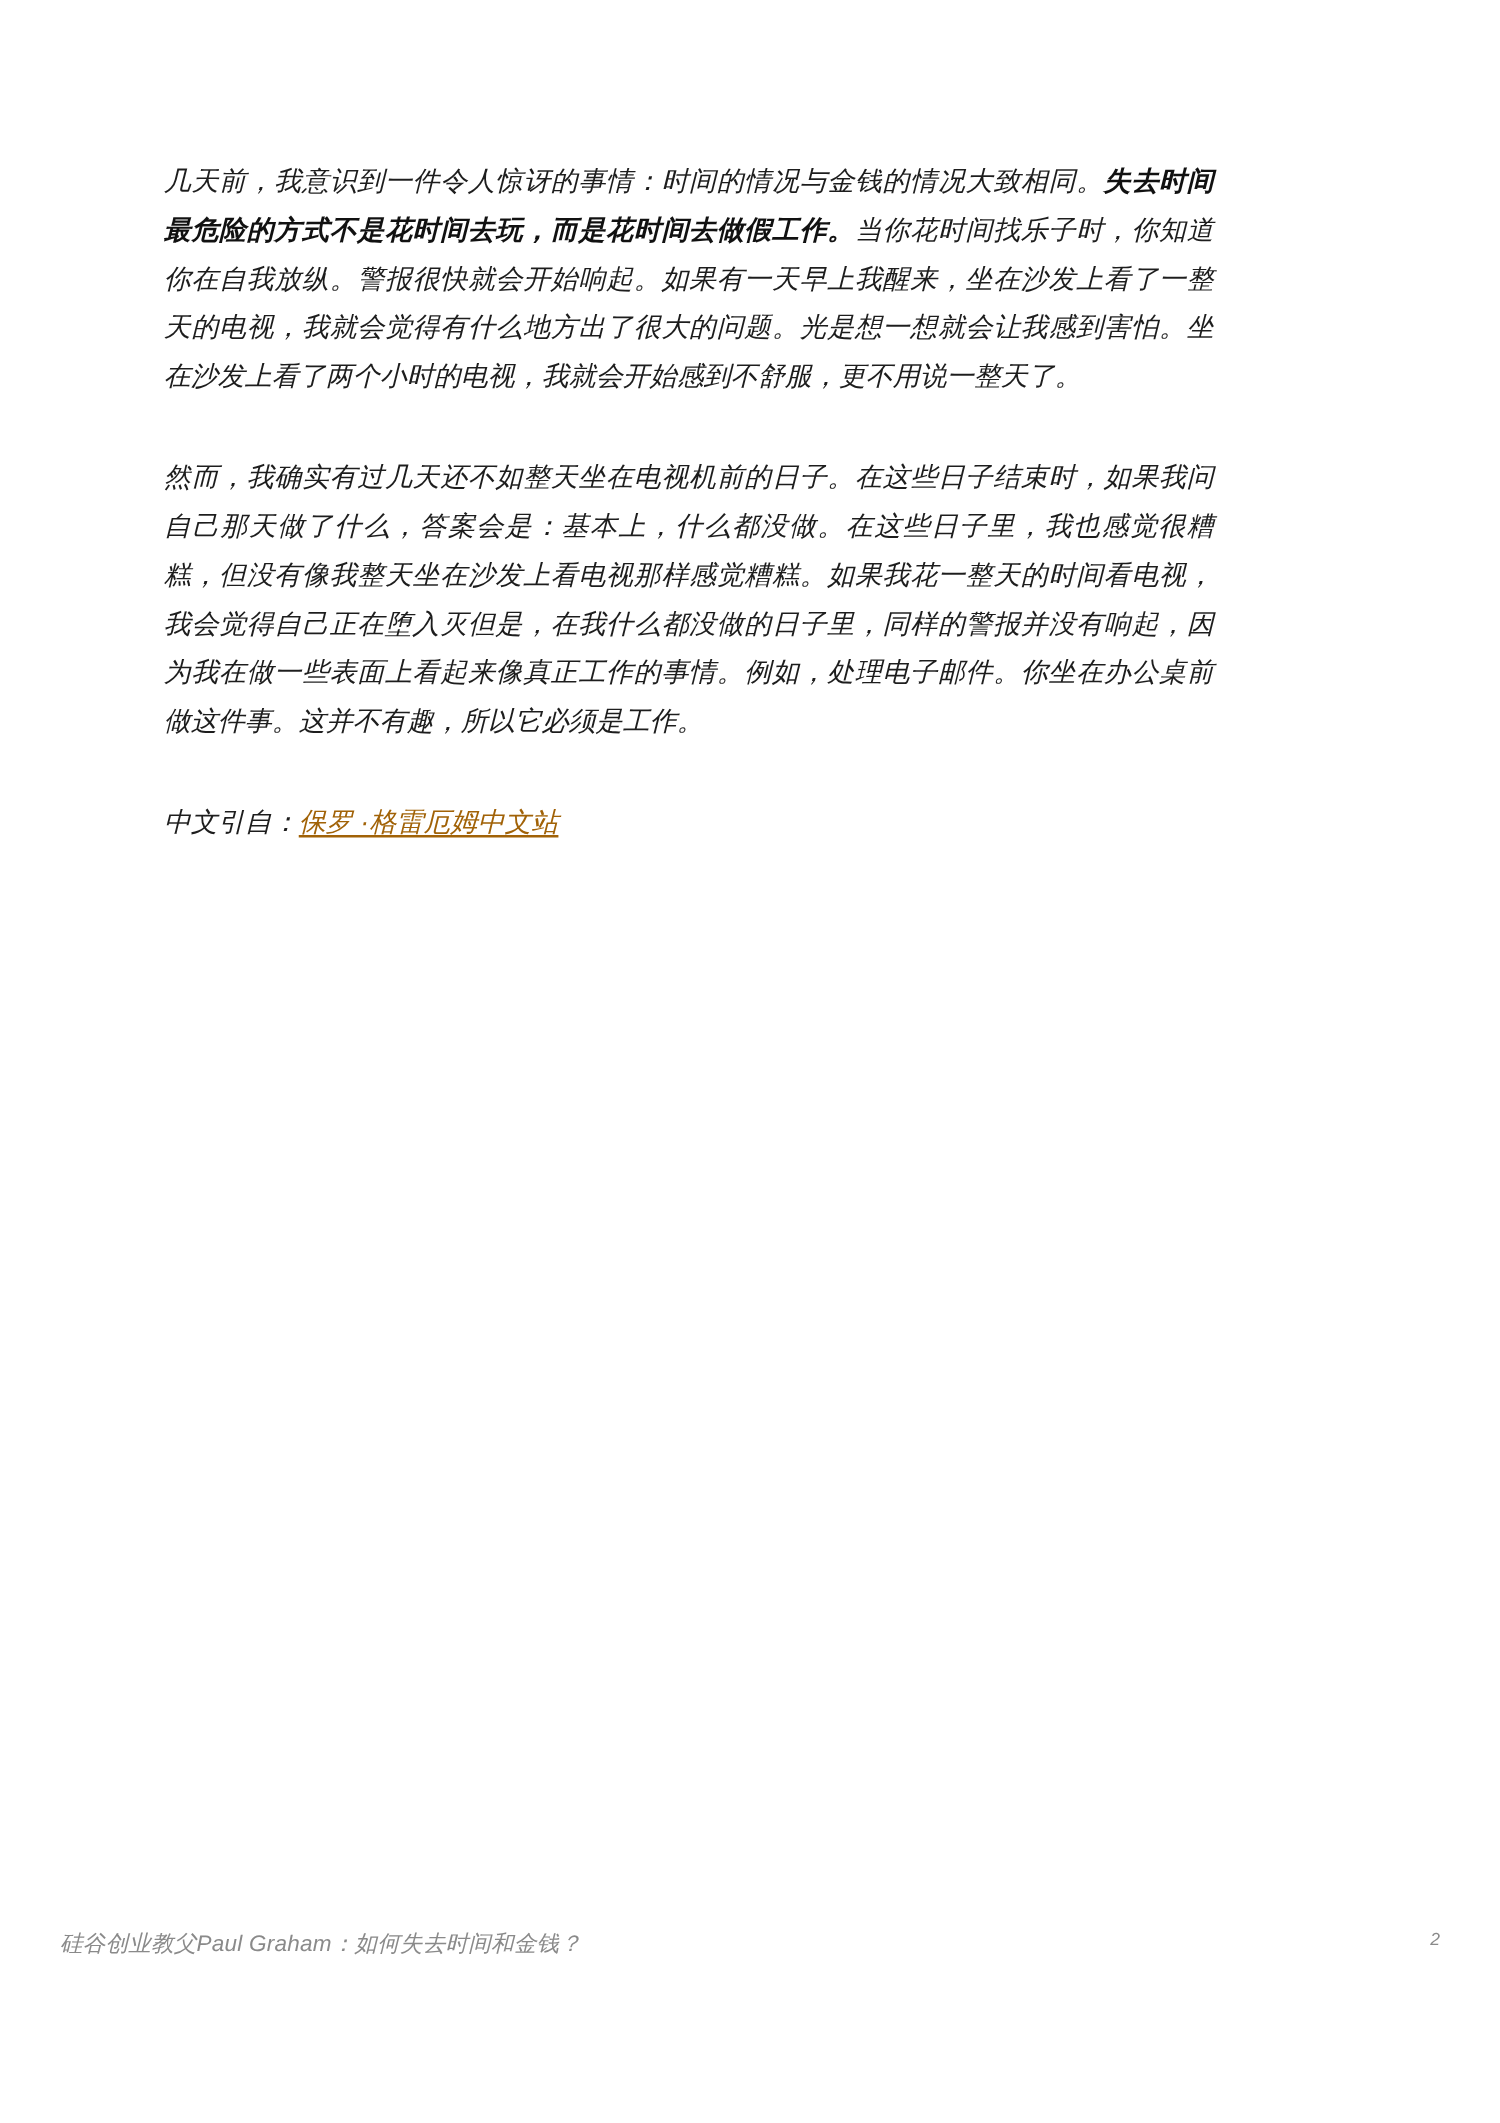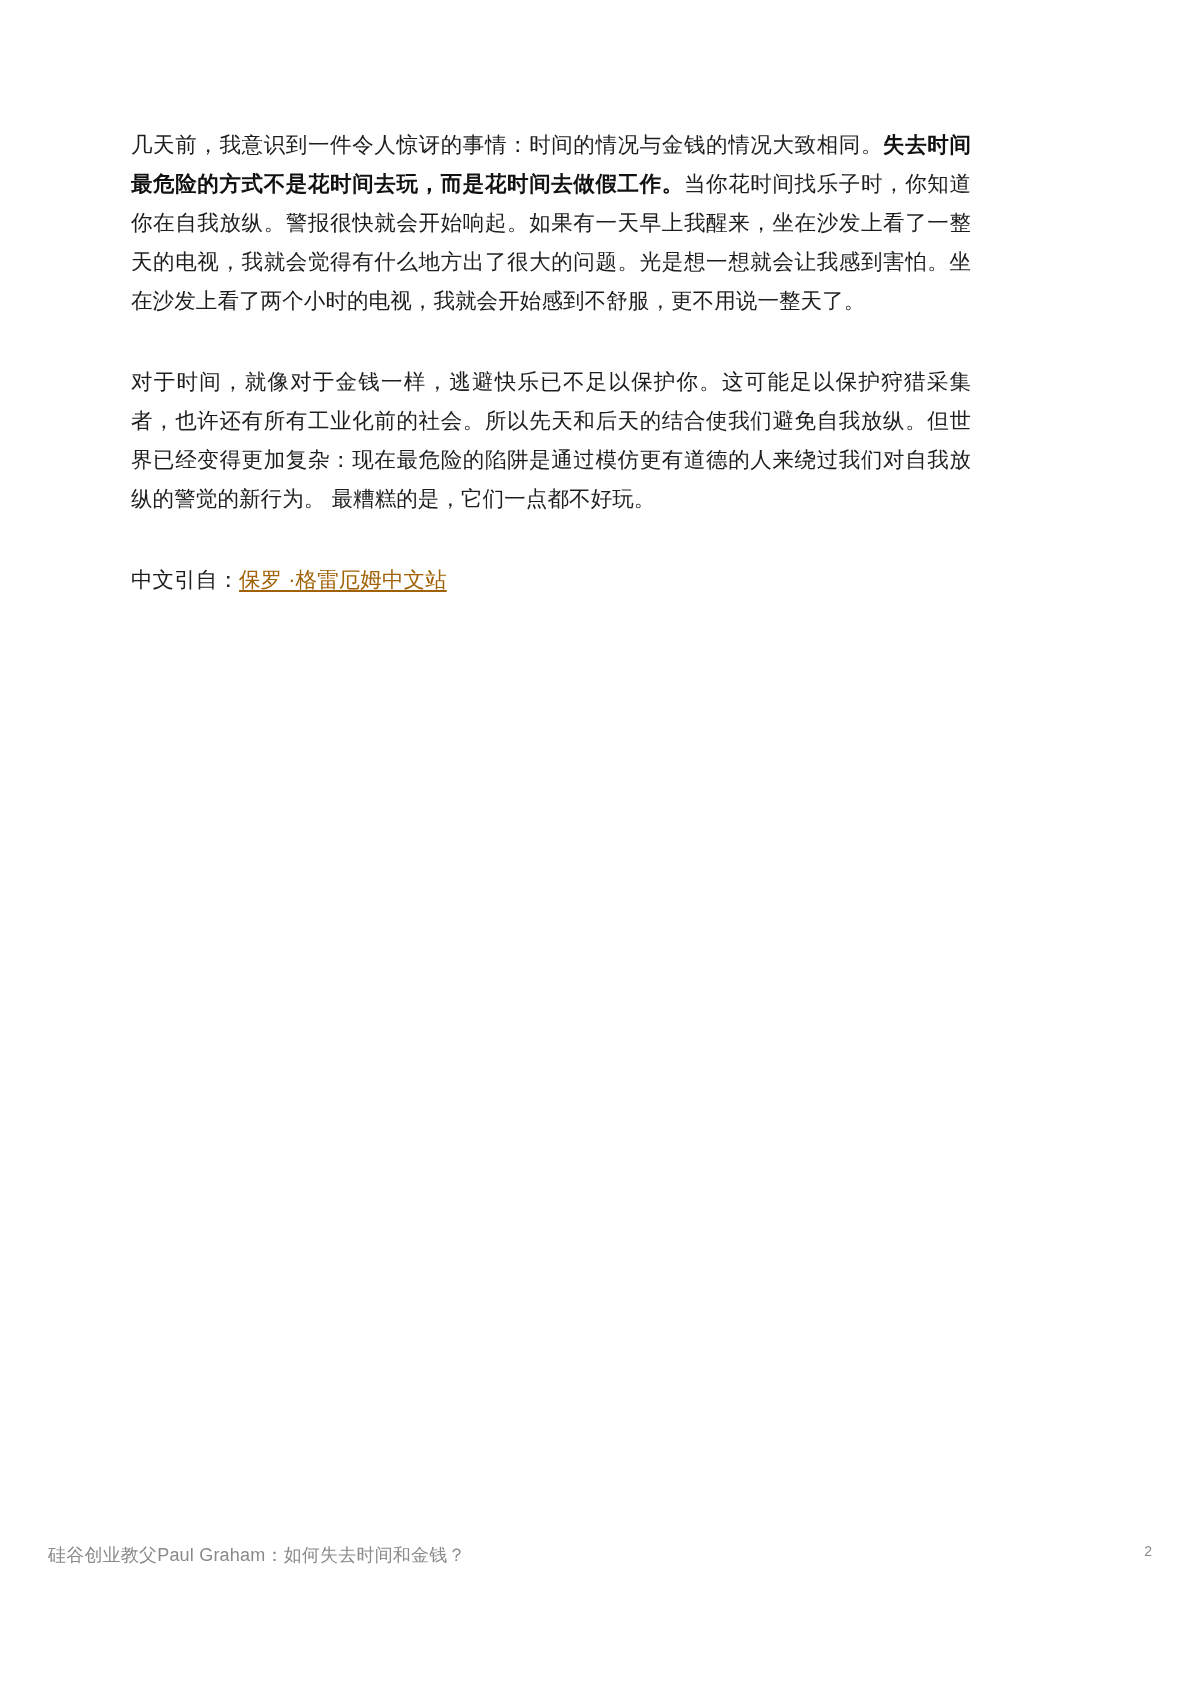--- a/index.html
+++ b/index.html
@@ -15,20 +15,21 @@
     position: relative;
     overflow: hidden;
   }
   .page {
     position: absolute;
     top: 0;
     left: 0;
     width: 963px;
     height: 1698px;
     background: #ffffff;
+    font-style: italic;
   }
   .content {
     position: absolute;
     left: 131px;
     top: 126px;
     width: 840px;
   }
   p.para {
     margin: 0 0 42px 0;
     font-size: 21.5px;
@@ -84,22 +85,22 @@
 </style>
 </head>
 <body>
 
 <div class="page">
 
   <div class="content">
 
     <p class="para" id="para-1"><span>几天前，我意识到一件令人惊讶的事情：时间的情况与金钱的情况大致相同。</span><b class="bold">失去时间最危险的方式不是花时间去玩，而是花时间去做假工作。</b><span>当你花时间找乐子时，你知道你在自我放纵。警报很快就会开始响起。如果有一天早上我醒来，坐在沙发上看了一整天的电视，我就会觉得有什么地方出了很大的问题。光是想一想就会让我感到害怕。坐在沙发上看了两个小时的电视，我就会开始感到不舒服，更不用说一整天了。</span></p>
 
+    <p class="para" id="para-2"><span>然而，我确实有过几天还不如整天坐在电视机前的日子。在这些日子结束时，如果我问自己那天做了什么，答案会是：基本上，什么都没做。在这些日子里，我也感觉很糟糕，但没有像我整天坐在沙发上看电视那样感觉糟糕。如果我花一整天的时间看电视，我会觉得自己正在堕入灭但是，在我什么都没做的日子里，同样的警报并没有响起，因为我在做一些表面上看起来像真正工作的事情。例如，处理电子邮件。你坐在办公桌前做这件事。这并不有趣，所以它必须是工作。</span></p>
 
-    <p class="para" id="para-3"><span>对于时间，就像对于金钱一样，逃避快乐已不足以保护你。这可能足以保护狩猎采集者，也许还有所有工业化前的社会。所以先天和后天的结合使我们避免自我放纵。但世界已经变得更加复杂：现在最危险的陷阱是通过模仿更有道德的人来绕过我们对自我放纵的警觉的新行为。 最糟糕的是，它们一点都不好玩。</span></p>
 
 
     <p class="para para-source">
       <span>中文引自：</span><a class="src-link" href="#">保罗 ·格雷厄姆中文站</a>
     </p>
 
   </div>
 
   <div class="footer">
     <div class="footer-title">硅谷创业教父Paul Graham：如何失去时间和金钱？</div>

